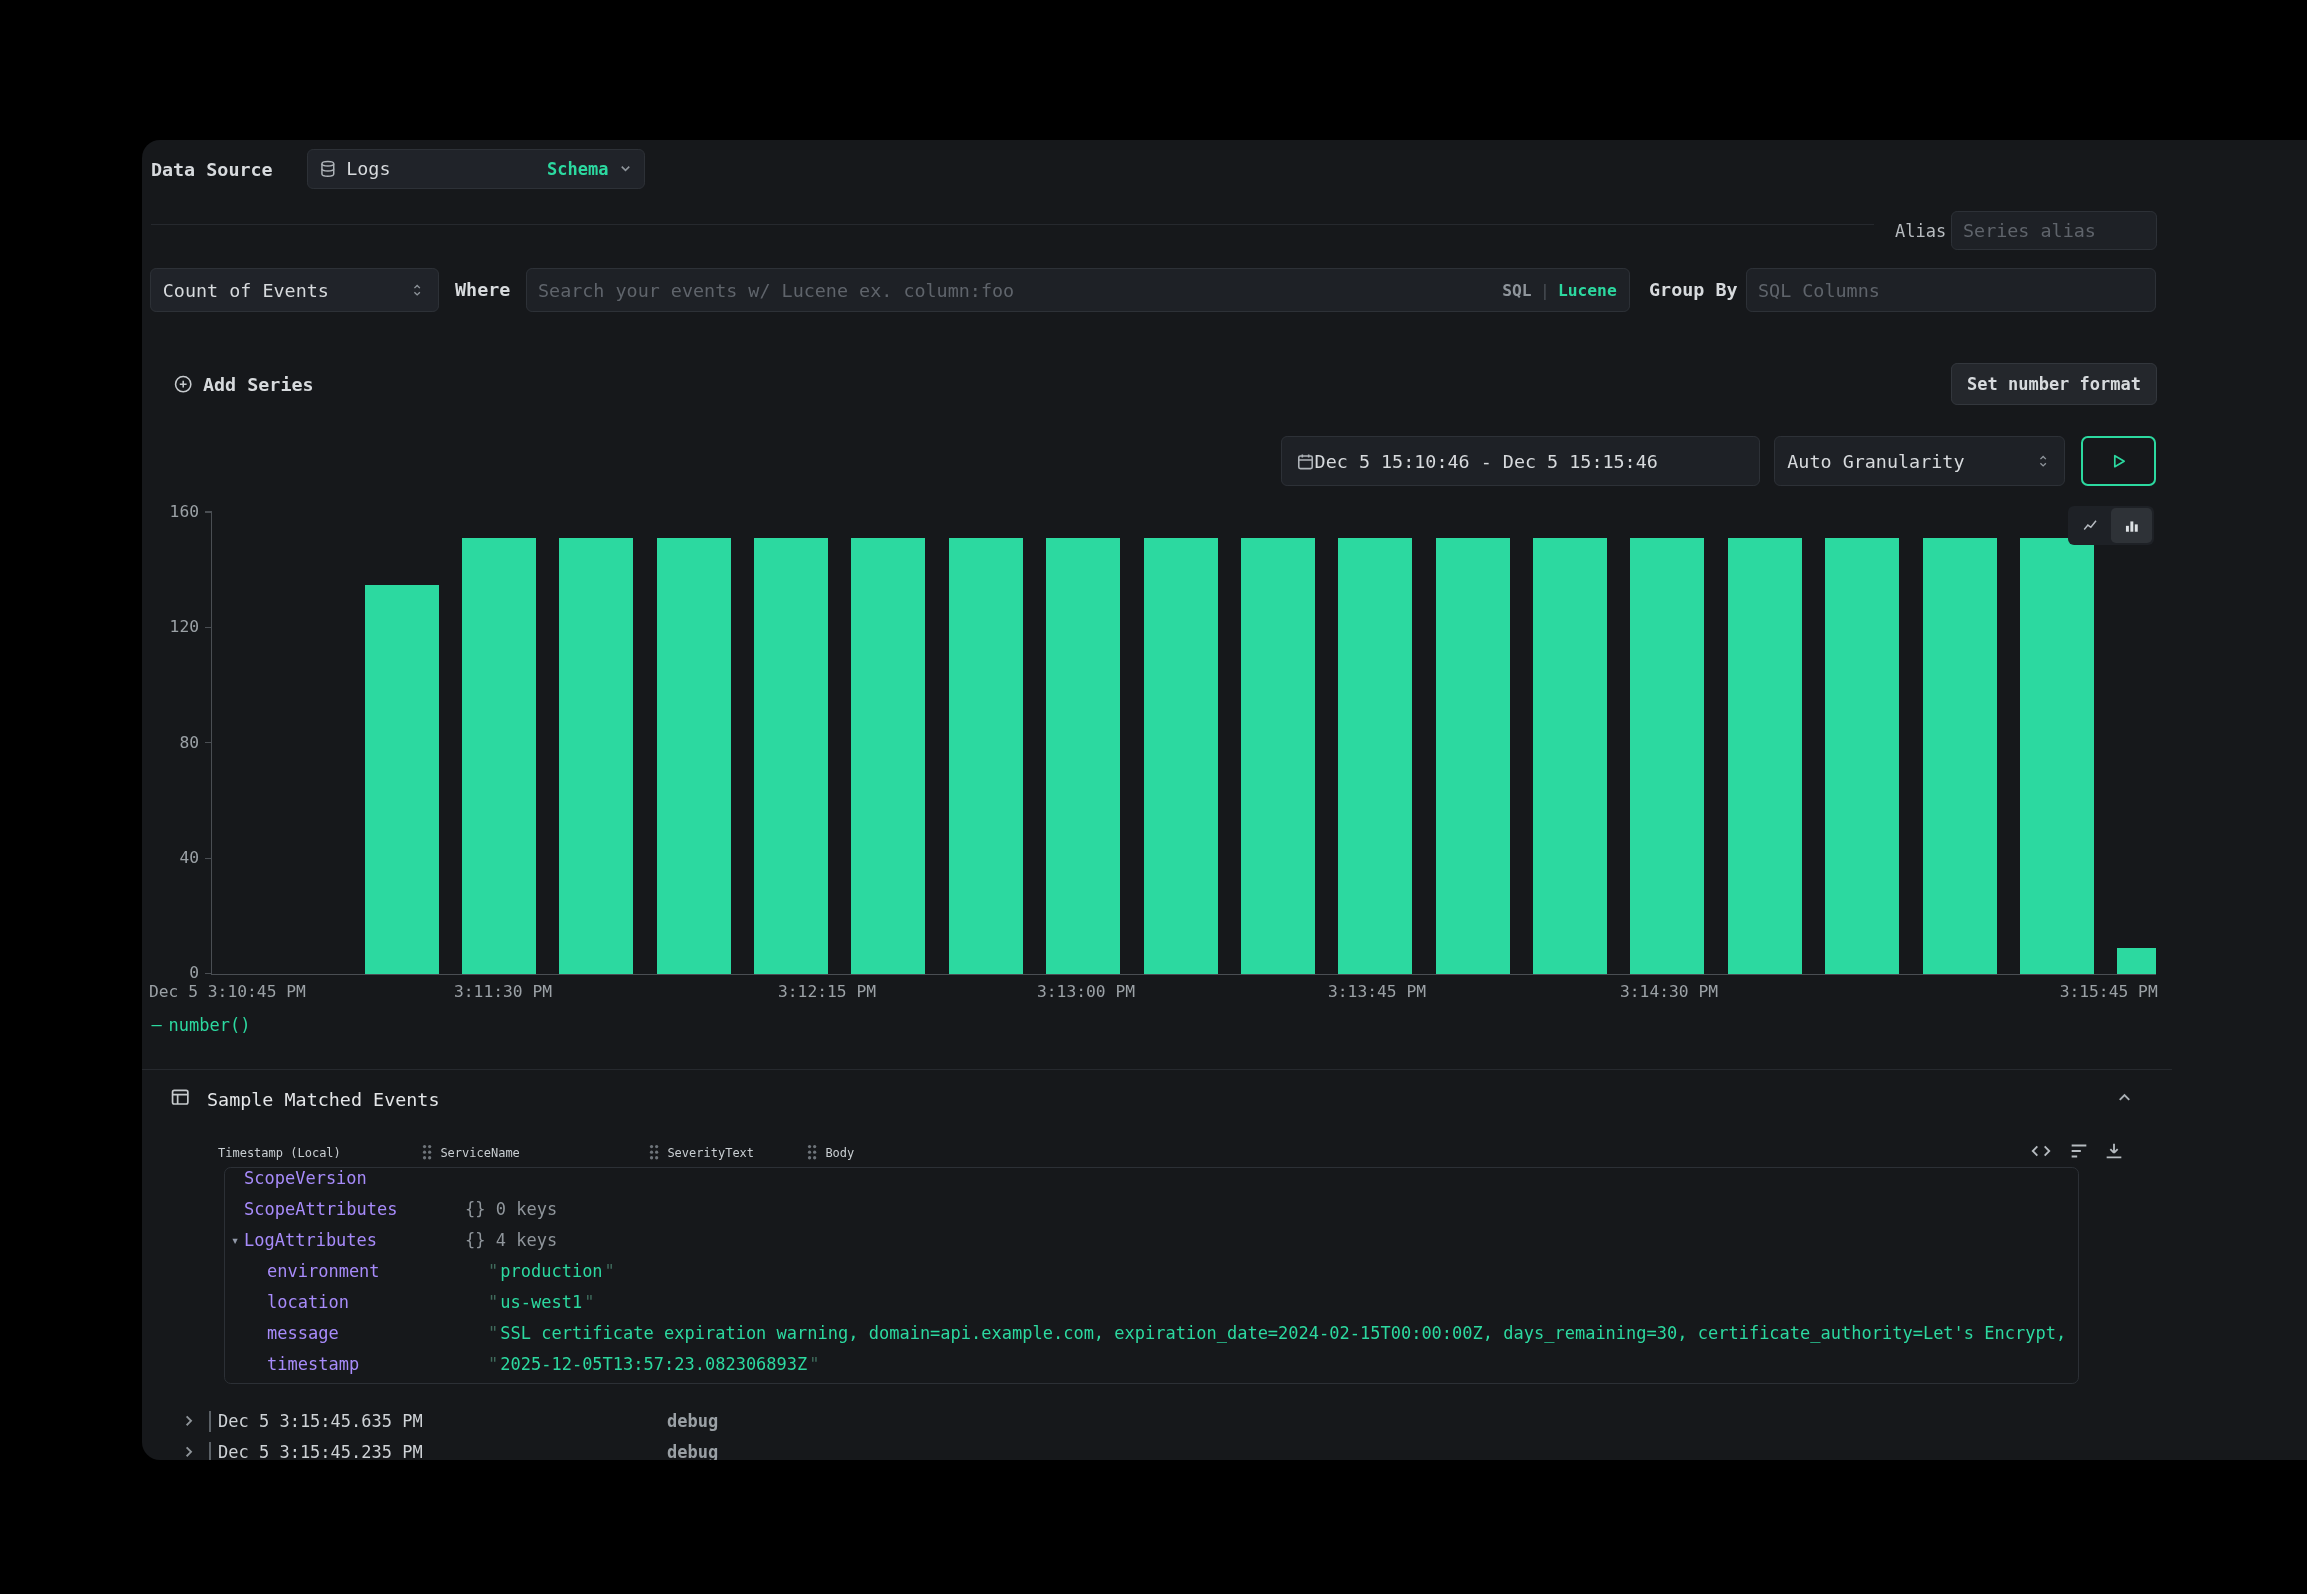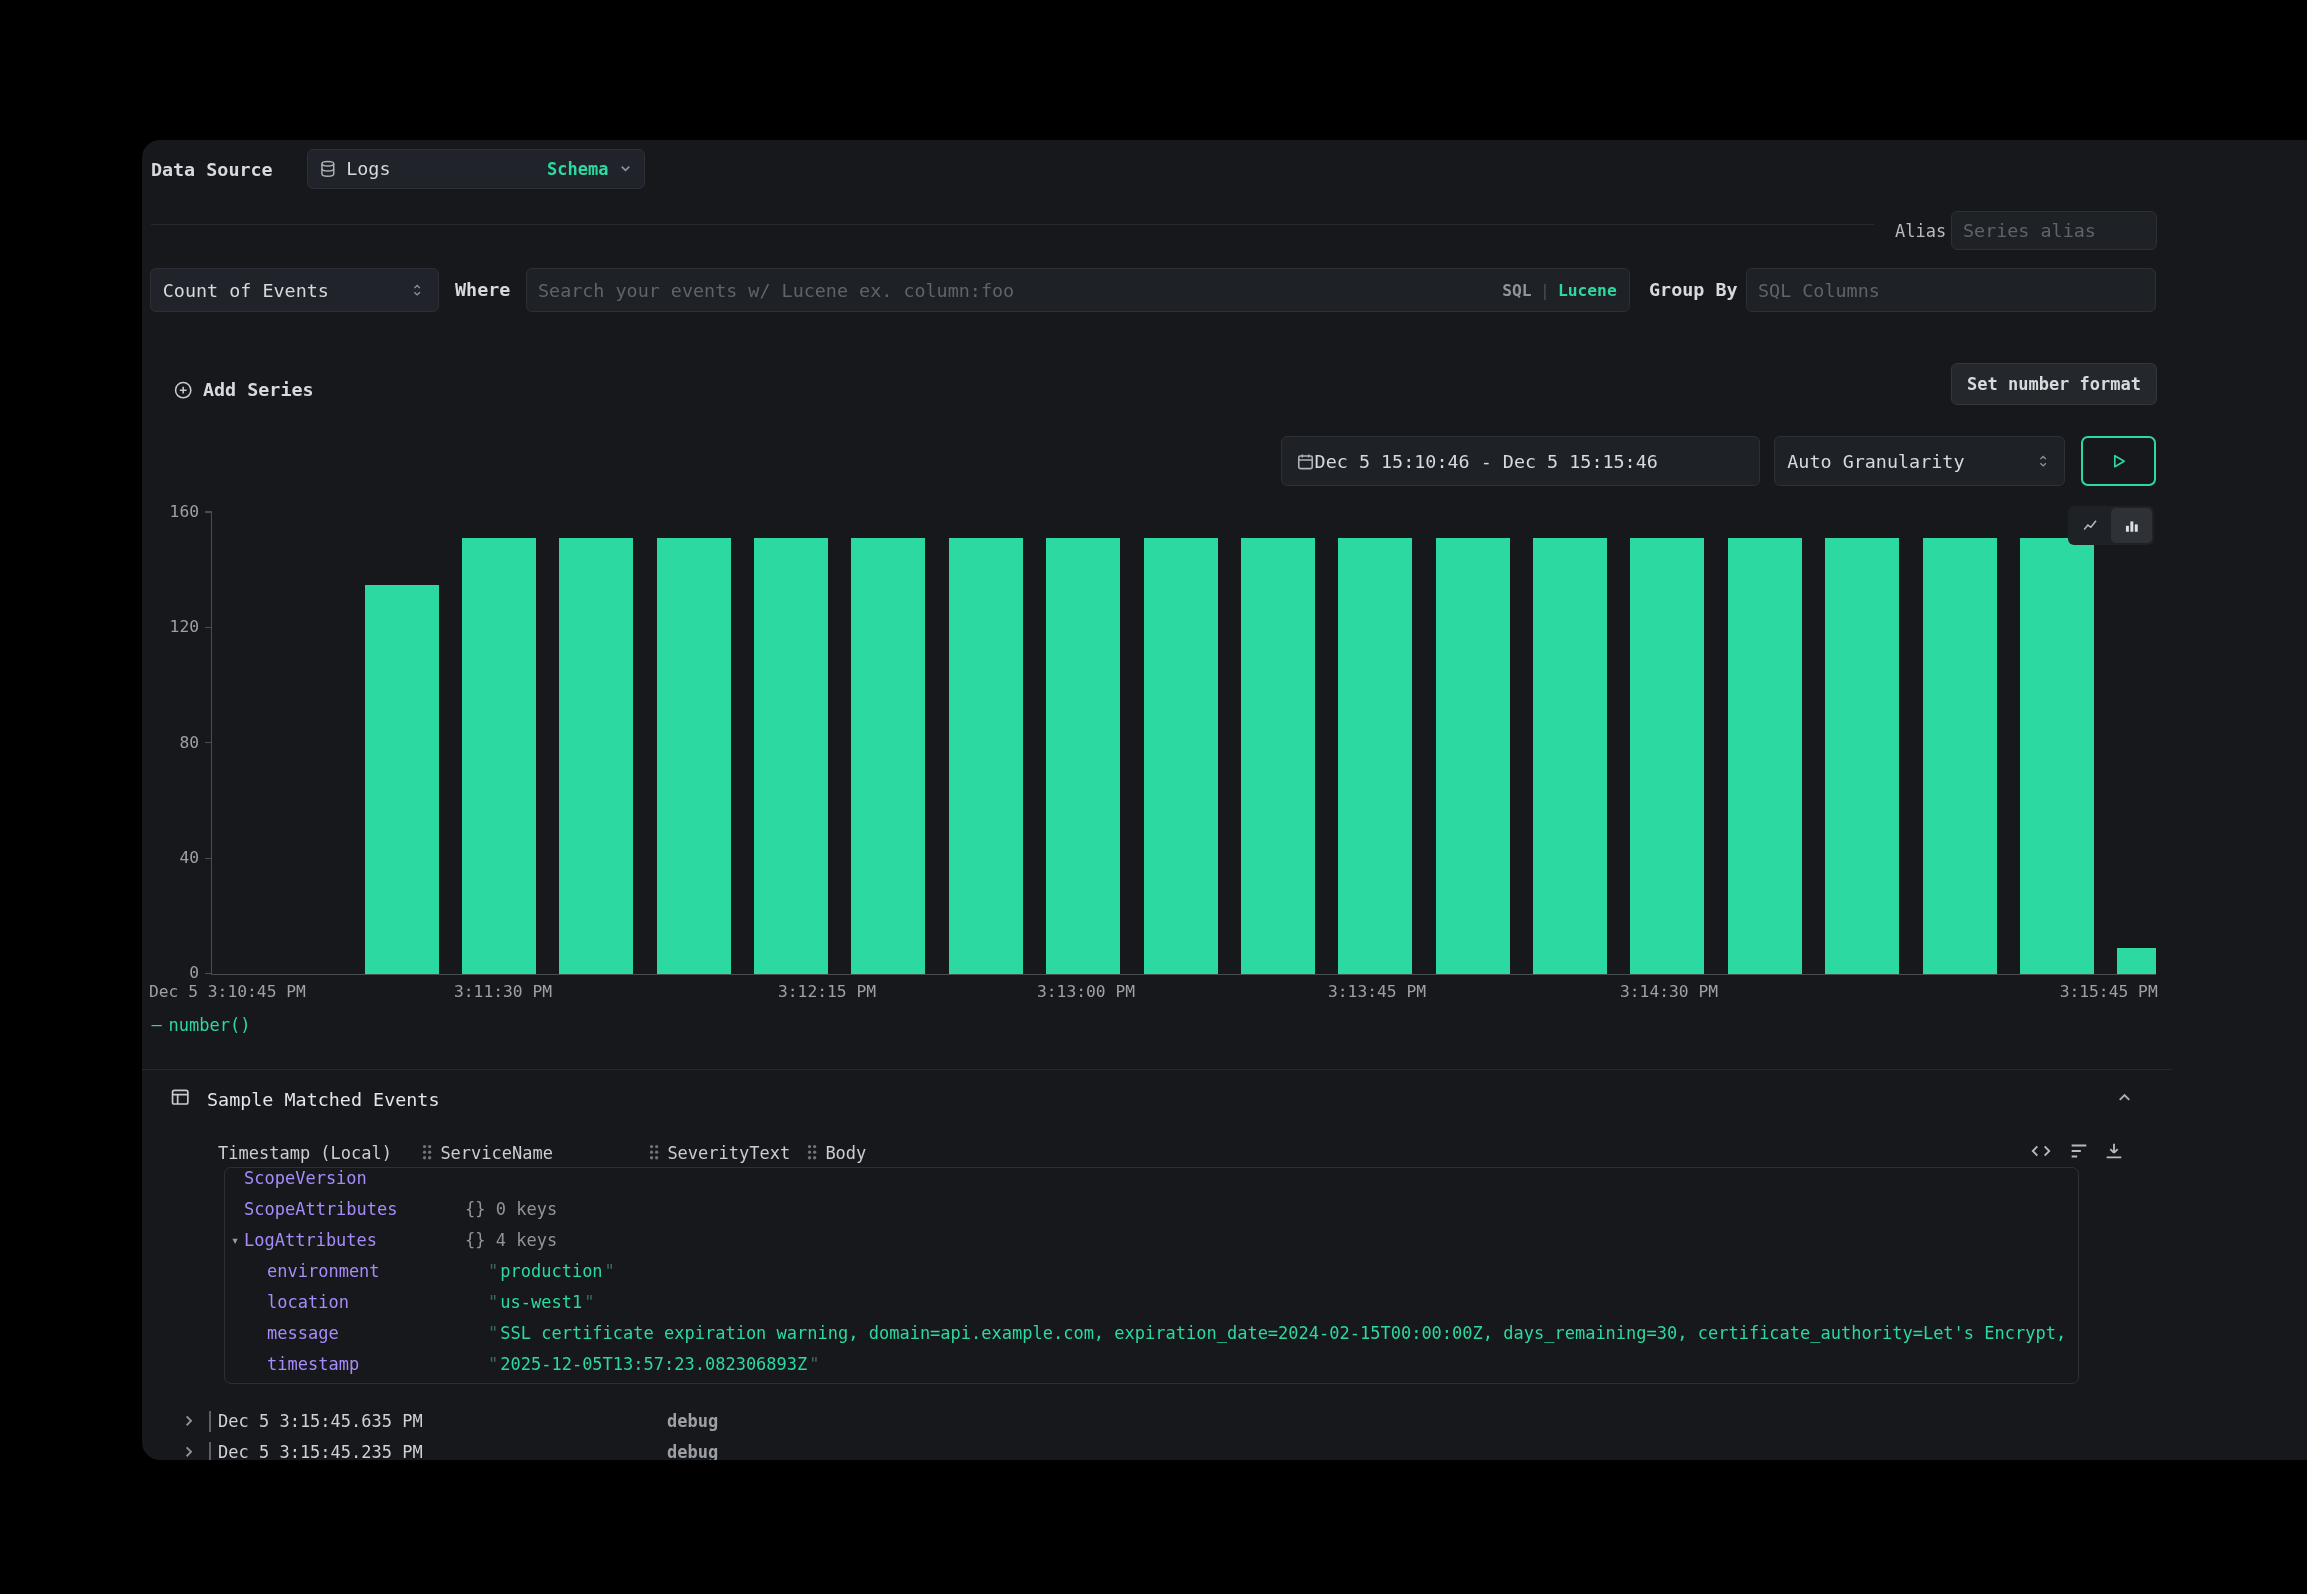--- a/index.html
+++ b/index.html
@@ -19,21 +19,21 @@
   .spacer{flex:1;}
   .divider{background:#26292e;height:1.4px;}
   
   .ylab{position:absolute;right:11px;font-size:16.3px;color:#9ba1a6;width:48px;text-align:right;}
   .ytickmark{position:absolute;left:63px;width:6.8px;height:1.4px;background:#4a4e53;}
   .bar{position:absolute;bottom:0;}
   .xlab{position:absolute;top:0;font-size:16.3px;color:#9ba1a6;white-space:nowrap;}
   .toggle-cell{flex:1;display:flex;align-items:center;justify-content:center;height:100%;border-radius:4.8px;}
   .toggle-active{background:#2e3237;}
   
-  .col{position:absolute;top:0;height:27px;display:flex;align-items:center;gap:8.2px;font-size:17px;color:#c9ced2;}
+  .col{position:absolute;top:0;height:27px;display:flex;align-items:center;gap:8.2px;font-size:12px;color:#c9ced2;}
   .jrow{position:relative;height:31px;line-height:31px;font-size:17px;white-space:nowrap;}
   .jcaret{position:absolute;left:6.1px;color:#9198a8;font-size:13.6px;}
   .jkey{position:absolute;color:#a78bfa;}
   .jmeta{position:absolute;left:240px;color:#8f959b;}
   .jval{position:absolute;left:261px;color:#2cd9a0;}
   .jq{color:#3f6b5c;margin:0 2px;}
   .erow{position:relative;height:31px;}
   .ecaret{position:absolute;left:38px;top:6.1px;}
   .esev-bar{position:absolute;left:67px;top:5.4px;width:2px;height:20.4px;background:#5a6066;}
   .ets{position:absolute;left:76px;line-height:31px;font-size:17px;color:#ced2d6;}
@@ -90,21 +90,21 @@
       <span style="color:#4a4f55;">|</span>
       <span class="green bold">Lucene</span>
     </span>
   </div>
 
   <div class="abs bold" style="left:1507px;top:128px;line-height:44px;">Group By</div>
   <div class="box abs" style="left:1604px;top:128px;width:410px;height:44px;">
     <input placeholder="SQL Columns" style="">
   </div>
 
-  <div class="abs flexrow" style="left:31px;top:229px;height:31px;gap:9.5px;align-items:flex-end;">
+  <div class="abs flexrow" style="left:31px;top:229px;height:31px;gap:9.5px;">
     <span class="flexrow">
       <svg viewBox="0 0 24 24" width="20.4" height="20.4" fill="none" stroke="#c6cacd" stroke-width="1.8">
           <circle cx="12" cy="12" r="9"></circle>
           <path d="M12 8v8M8 12h8"></path>
         </svg>
     </span>
     <span class="bold">Add Series</span>
   </div>
 
   <div class="abs flexrow bold" style="left:1809px;top:223px;width:206px;height:42px;background:#24272c;border:1.4px solid #33373d;border-radius:6.1px;justify-content:center;font-size:17px;box-sizing:border-box;">Set number format</div>

